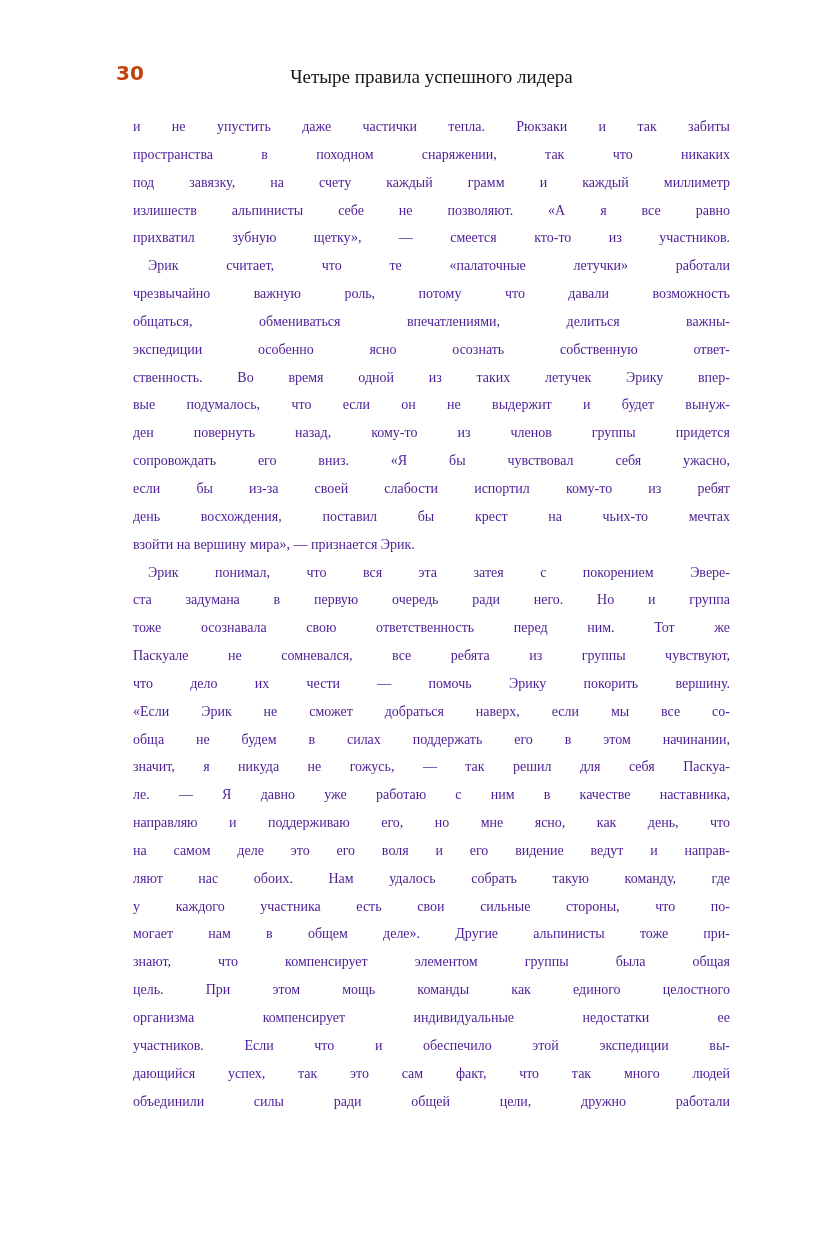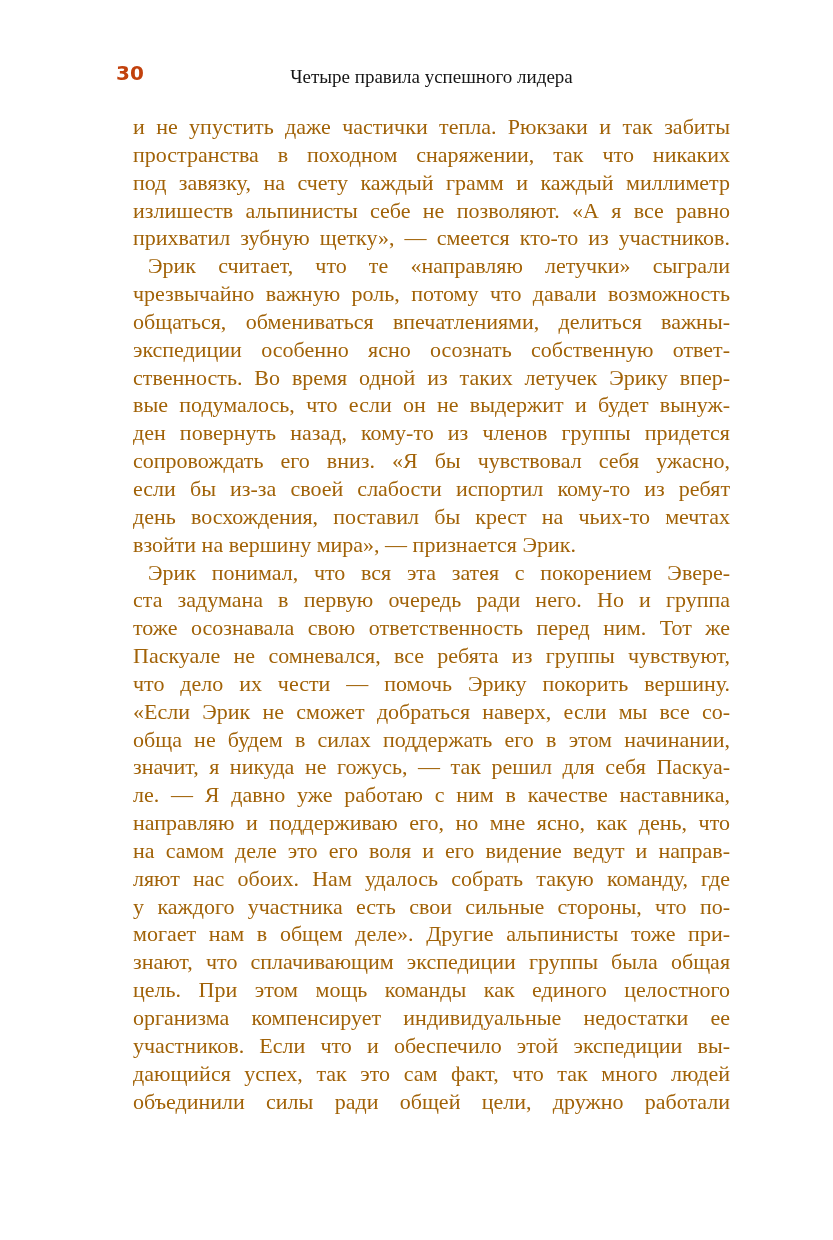--- a/index.html
+++ b/index.html
@@ -37,23 +37,23 @@
     font-family: "Liberation Serif", "DejaVu Serif", serif;
     font-size: 19px;
     color: #161616;
   }
   .text-block {
     position: absolute;
     left: 133px;
     top: 113px;
     width: 597px;
     font-family: "Liberation Serif", "DejaVu Serif", serif;
-    font-size: 22px;
+    font-size: 14px;
     line-height: 27.85px;
-    color: #a16207;
+    color: #4c1d95;
   }
   .paragraph {
     margin: 0;
   }
   .line {
     text-align: justify;
     text-align-last: justify;
   }
   .line.indent {
     text-indent: 15px;
@@ -70,21 +70,21 @@
   <div class="running-head">Четыре правила успешного лидера</div>
   <div class="text-block">
       <div class="paragraph">
         <div class="line">и не упустить даже частички тепла. Рюкзаки и так забиты</div>
         <div class="line">пространства в походном снаряжении, так что никаких</div>
         <div class="line">под завязку, на счету каждый грамм и каждый миллиметр</div>
         <div class="line">излишеств альпинисты себе не позволяют. «А я все равно</div>
         <div class="line">прихватил зубную щетку», — смеется кто-то из участников.</div>
       </div>
       <div class="paragraph">
-        <div class="line indent">Эрик считает, что те «направляю летучки» сыграли</div>
+        <div class="line indent">Эрик считает, что те «палаточные летучки» работали</div>
         <div class="line">чрезвычайно важную роль, потому что давали возможность</div>
         <div class="line">общаться, обмениваться впечатлениями, делиться важны-</div>
         <div class="line">экспедиции особенно ясно осознать собственную ответ-</div>
         <div class="line">ственность. Во время одной из таких летучек Эрику впер-</div>
         <div class="line">вые подумалось, что если он не выдержит и будет вынуж-</div>
         <div class="line">ден повернуть назад, кому-то из членов группы придется</div>
         <div class="line">сопровождать его вниз. «Я бы чувствовал себя ужасно,</div>
         <div class="line">если бы из-за своей слабости испортил кому-то из ребят</div>
         <div class="line">день восхождения, поставил бы крест на чьих-то мечтах</div>
         <div class="line last-left">взойти на вершину мира», — признается Эрик.</div>
@@ -97,21 +97,21 @@
         <div class="line">что дело их чести — помочь Эрику покорить вершину.</div>
         <div class="line">«Если Эрик не сможет добраться наверх, если мы все со-</div>
         <div class="line">обща не будем в силах поддержать его в этом начинании,</div>
         <div class="line">значит, я никуда не гожусь, — так решил для себя Паскуа-</div>
         <div class="line">ле. — Я давно уже работаю с ним в качестве наставника,</div>
         <div class="line">направляю и поддерживаю его, но мне ясно, как день, что</div>
         <div class="line">на самом деле это его воля и его видение ведут и направ-</div>
         <div class="line">ляют нас обоих. Нам удалось собрать такую команду, где</div>
         <div class="line">у каждого участника есть свои сильные стороны, что по-</div>
         <div class="line">могает нам в общем деле». Другие альпинисты тоже при-</div>
-        <div class="line">знают, что сплачивающим экспедиции группы была общая</div>
+        <div class="line">знают, что компенсирует элементом группы была общая</div>
         <div class="line">цель. При этом мощь команды как единого целостного</div>
         <div class="line">организма компенсирует индивидуальные недостатки ее</div>
         <div class="line">участников. Если что и обеспечило этой экспедиции вы-</div>
         <div class="line">дающийся успех, так это сам факт, что так много людей</div>
         <div class="line">объединили силы ради общей цели, дружно работали</div>
       </div>
     </div>
 </div>
 
 </body></html>

